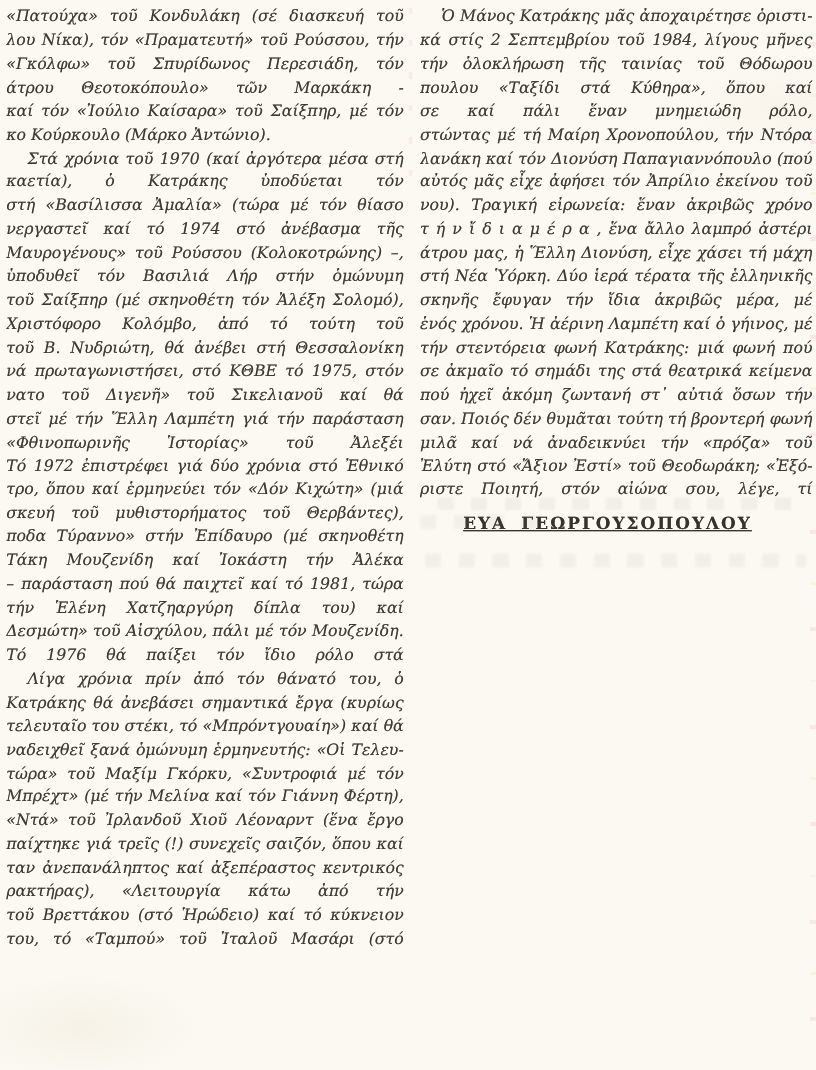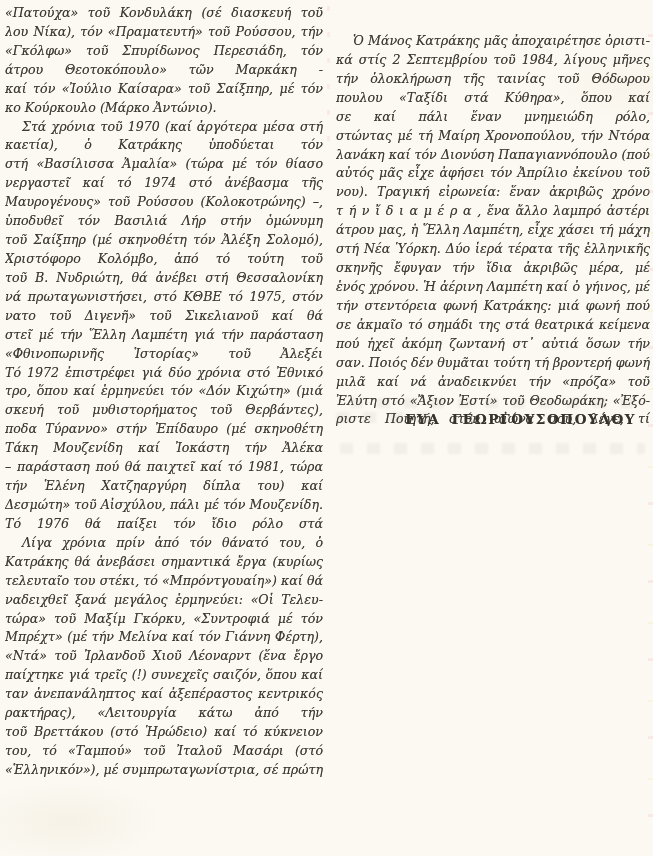--- a/index.html
+++ b/index.html
@@ -24,40 +24,41 @@
   }
   .column{
     position:absolute;top:4px;
     font-style:italic;
     font-size:12.6px;
     line-height:18.93px;
     color:var(--ink);
     text-shadow:0 0 .5px rgba(60,58,51,.55);
   }
   .column.left{left:5px;width:318px;}
-  .column.right{left:336px;width:314px;margin-top:28px;}
+  .column.right{left:336px;width:314px;}
   .para{margin:0;}
   .line{
     height:18.93px;
     overflow:hidden;
     white-space:normal;
     text-align:justify;
     text-align-last:justify;
   }
   .line.last{text-align-last:left;}
   .line.indent{text-indent:17px;}
   .byline{
     position:absolute;
     left:336px;top:410px;width:300px;
     font-style:normal;font-weight:bold;
     font-size:13.5px;line-height:18px;
     letter-spacing:1.6px;word-spacing:5px;
-    text-align:right;padding-right:14px;
+    text-align:center;padding-right:14px;
     color:#35332c;
     text-shadow:0 0 .4px rgba(53,51,44,.6);
+    text-decoration:underline;
   }
   
   .edge-artifacts{
     position:absolute;right:0;top:0;width:5px;height:856px;
     background:repeating-linear-gradient(180deg,
       transparent 0 34px,
       rgba(242,196,196,.55) 34px 37px,
       transparent 37px 76px,
       rgba(242,230,168,.5) 76px 78px);
     opacity:.55;
@@ -113,45 +114,44 @@
         <div class="line">Τάκη Μουζενίδη καί Ἰοκάστη τήν Ἀλέκα Κατσέλη</div>
         <div class="line">– παράσταση πού θά παιχτεῖ καί τό 1981, τώρα μέ</div>
         <div class="line">τήν Ἑλένη Χατζηαργύρη δίπλα του) καί «Προμηθέα</div>
         <div class="line">Δεσμώτη» τοῦ Αἰσχύλου, πάλι μέ τόν Μουζενίδη.</div>
         <div class="line">Τό 1976 θά παίξει τόν ἴδιο ρόλο στά «Αἰσχύλεια»</div>
       </div>
       <div class="para">
         <div class="line indent">Λίγα χρόνια πρίν ἀπό τόν θάνατό του, ὁ Μάνος</div>
         <div class="line">Κατράκης θά ἀνεβάσει σημαντικά ἔργα (κυρίως στό</div>
         <div class="line">τελευταῖο του στέκι, τό «Μπρόντγουαίη») καί θά ἀ-</div>
-        <div class="line">ναδειχθεῖ ξανά μεγάλος ἑρμηνεύει: «Οἱ Τελευ-</div>
+        <div class="line">ναδειχθεῖ ξανά ὁμώνυμη ἑρμηνευτής: «Οἱ Τελευ-</div>
         <div class="line">τώρα» τοῦ Μαξίμ Γκόρκυ, «Συντροφιά μέ τόν</div>
         <div class="line">Μπρέχτ» (μέ τήν Μελίνα καί τόν Γιάννη Φέρτη), τό</div>
         <div class="line">«Ντά» τοῦ Ἰρλανδοῦ Χιοῦ Λέοναρντ (ἕνα ἔργο πού</div>
         <div class="line">παίχτηκε γιά τρεῖς (!) συνεχεῖς σαιζόν, ὅπου καί ἦ-</div>
         <div class="line">ταν ἀνεπανάληπτος καί ἀξεπέραστος κεντρικός χα-</div>
         <div class="line">ρακτήρας), «Λειτουργία κάτω ἀπό τήν Ἀκρόπολη»</div>
         <div class="line">τοῦ Βρεττάκου (στό Ἡρώδειο) καί τό κύκνειον ᾆσμα</div>
         <div class="line">του, τό «Ταμπού» τοῦ Ἰταλοῦ Μασάρι (στό Θέατρο</div>
-        <div class="line">«Ἑλληνικόν»), μέ συμπρωταγωνίστρια, σέ πρώτη</div>
       </div>
     </div>
   <div class="column right" id="right-col">
       <div class="para">
         <div class="line indent">Ὁ Μάνος Κατράκης μᾶς ἀποχαιρέτησε ὁριστι-</div>
         <div class="line">κά στίς 2 Σεπτεμβρίου τοῦ 1984, λίγους μῆνες μετά</div>
         <div class="line">τήν ὁλοκλήρωση τῆς ταινίας τοῦ Θόδωρου Ἀγγελό-</div>
         <div class="line">πουλου «Ταξίδι στά Κύθηρα», ὅπου καί δημιούργη-</div>
         <div class="line">σε καί πάλι ἕναν μνημειώδη ρόλο, συμπρωταγωνι-</div>
         <div class="line">στώντας μέ τή Μαίρη Χρονοπούλου, τήν Ντόρα Βο-</div>
         <div class="line">λανάκη καί τόν Διονύση Παπαγιαννόπουλο (πού κι</div>
         <div class="line">αὐτός μᾶς εἶχε ἀφήσει τόν Ἀπρίλιο ἐκείνου τοῦ χρό-</div>
         <div class="line">νου). Τραγική εἰρωνεία: ἕναν ἀκριβῶς χρόνο πρίν,</div>
         <div class="line">τ ή ν  ἴ δ ι α  μ έ ρ α , ἕνα ἄλλο λαμπρό ἀστέρι τοῦ θε-</div>
-        <div class="line">άτρου μας, ἡ Ἕλλη Λαμπέτη, εἶχε χάσει τή μάχη</div>
+        <div class="line">άτρου μας, ἡ Ἕλλη Διονύση, εἶχε χάσει τή μάχη</div>
         <div class="line">στή Νέα Ὑόρκη. Δύο ἱερά τέρατα τῆς ἑλληνικῆς</div>
         <div class="line">σκηνῆς ἔφυγαν τήν ἴδια ἀκριβῶς μέρα, μέ διαφορά</div>
         <div class="line">ἑνός χρόνου. Ἡ ἀέρινη Λαμπέτη καί ὁ γήινος, μέ</div>
         <div class="line">τήν στεντόρεια φωνή Κατράκης: μιά φωνή πού ἄφη-</div>
         <div class="line">σε ἀκμαῖο τό σημάδι της στά θεατρικά κείμενα καί</div>
         <div class="line">πού ἠχεῖ ἀκόμη ζωντανή στ᾽ αὐτιά ὅσων τήν ἄκου-</div>
         <div class="line">σαν. Ποιός δέν θυμᾶται τούτη τή βροντερή φωνή νά</div>
         <div class="line">μιλᾶ καί νά ἀναδεικνύει τήν «πρόζα» τοῦ Ὀδυσσέα</div>
         <div class="line">Ἐλύτη στό «Ἄξιον Ἐστί» τοῦ Θεοδωράκη; «Ἐξό-</div>
         <div class="line last">ριστε Ποιητή, στόν αἰώνα σου, λέγε, τί βλέπεις».</div>

